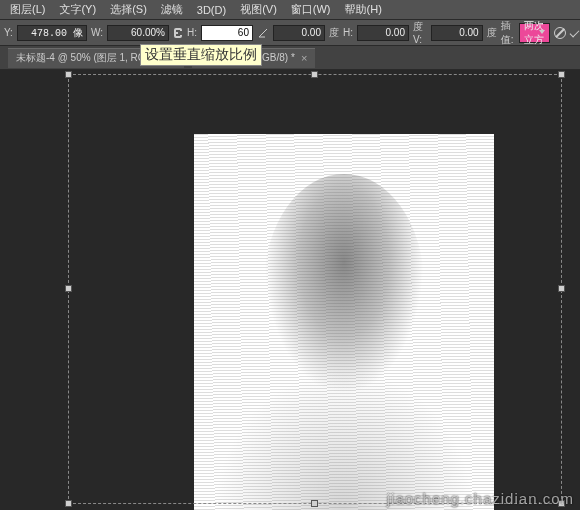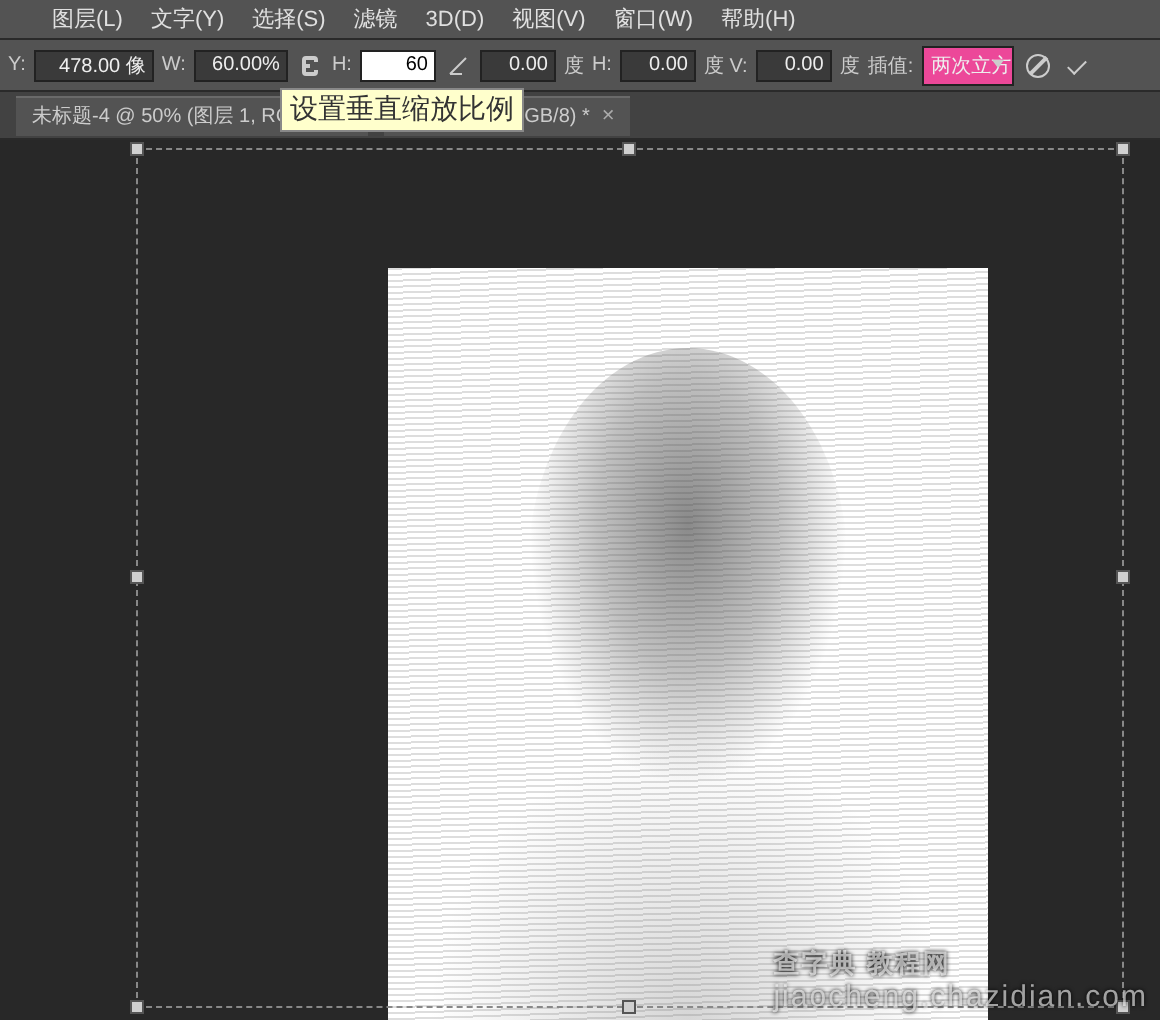--- a/index.html
+++ b/index.html
@@ -1,22 +1,22 @@
 <!DOCTYPE html>
 <html><head>
 <meta charset="utf-8">
 <style>
 * { margin: 0; padding: 0; box-sizing: border-box; font-family: "Microsoft YaHei", Arial, sans-serif; }
 body { background: #535353; width: 580px; height: 510px; overflow: hidden; position: relative; color: #ccc; font-size: 11px; }
-.menubar { background: #535353; height: 20px; display: flex; align-items: center; padding-left: 20px; gap: 2px; border-bottom: 1px solid #2a2a2a; }
+.menubar { background: #535353; height: 20px; display: flex; align-items: center; padding-left: 4px; gap: 2px; border-bottom: 1px solid #2a2a2a; }
 .menubar-item { padding: 2px 6px; font-size: 11px; color: #e0e0e0; cursor: pointer; }
 .options-bar { background: #535353; height: 26px; display: flex; align-items: center; padding-left: 4px; gap: 4px; border-bottom: 1px solid #2a2a2a; }
 .opt-label { font-size: 10px; color: #ccc; }
-.opt-input { background: #3a3a3a; border: 1px solid #222; color: #eee; font-size: 10px; height: 16px; width: 47px; padding: 0 3px; text-align: right; }
-.opt-input.narrow { width: 38px; }
+.opt-input { background: #3a3a3a; border: 1px solid #222; color: #eee; font-size: 10px; height: 16px; width: 62px; padding: 0 3px; text-align: right; }
+.opt-input.narrow { width: 52px; }
 .link-icon { width: 14px; height: 14px; display: flex; align-items: center; justify-content: center; color: #aaa; }
 .dropdown { background: #ec4899; border: 1px solid #222; color: #eee; font-size: 10px; height: 20px; padding: 0 0 0 4px; position: relative; display: flex; align-items: center; }
 .dropdown::after { content: ''; position: absolute; right: 4px; top: 6px; border-left: 3px solid transparent; border-right: 3px solid transparent; border-top: 4px solid #ccc; }
 .action-icon { width: 16px; height: 16px; display: flex; align-items: center; justify-content: center; }
 .cancel-icon::before { content: ''; width: 10px; height: 10px; border: 1.5px solid #ccc; border-radius: 50%; position: relative; }
 .cancel-icon::after { content: ''; position: absolute; width: 12px; height: 1.5px; background: #ccc; transform: rotate(-45deg); }
 .cancel-icon { position: relative; }
 .commit-icon::before { content: ''; width: 4px; height: 8px; border-right: 1.5px solid #ccc; border-bottom: 1.5px solid #ccc; transform: rotate(45deg); }
 .tabs-bar { background: #424242; height: 24px; display: flex; align-items: center; padding-left: 8px; gap: 8px; border-bottom: 1px solid #2a2a2a; }
 .tab { background: #535353; padding: 3px 8px; font-size: 10px; color: #ccc; display: flex; align-items: center; gap: 6px; height: 20px; border-top: 1px solid #6a6a6a; }
@@ -45,21 +45,21 @@
   <span class="menubar-item">选择(S)</span>
   <span class="menubar-item">滤镜</span>
   <span class="menubar-item">3D(D)</span>
   <span class="menubar-item">视图(V)</span>
   <span class="menubar-item">窗口(W)</span>
   <span class="menubar-item">帮助(H)</span>
 </div>
 
 <div class="options-bar">
   <span class="opt-label">Y:</span>
-  <input class="opt-input" style="width: 60px;" value="478.00 像">
+  <input class="opt-input" style="width: 70px; font-family: Liberation Mono, monospace;" value="478.00 像">
   <span class="opt-label">W:</span>
   <input class="opt-input" value="60.00%" style="">
   <span class="link-icon">
     <svg width="10" height="12" viewBox="0 0 10 12">
         <path d="M3 1h4a2 2 0 012 2v1h-2V3H3v2h2v2H3v2h4V8h2v1a2 2 0 01-2 2H3a2 2 0 01-2-2V3a2 2 0 012-2z" fill="#ccc"></path>
       </svg>
   </span>
   <span class="opt-label">H:</span>
   <input class="opt-input narrow" style="background: rgb(255, 255, 255); color: rgb(0, 0, 0);" value="60">
   <span class="link-icon">
@@ -105,15 +105,14 @@
     <div class="handle tr"></div>
     <div class="handle ml"></div>
     <div class="handle mr"></div>
     <div class="handle bl"></div>
     <div class="handle bm"></div>
     <div class="handle br"></div>
   </div>
 </div>
 
 <div class="watermark">
-  <span>查字典 教程网</span>
   <span class="watermark-sub">jiaocheng.chazidian.com</span>
 </div>
 
 </body></html>

